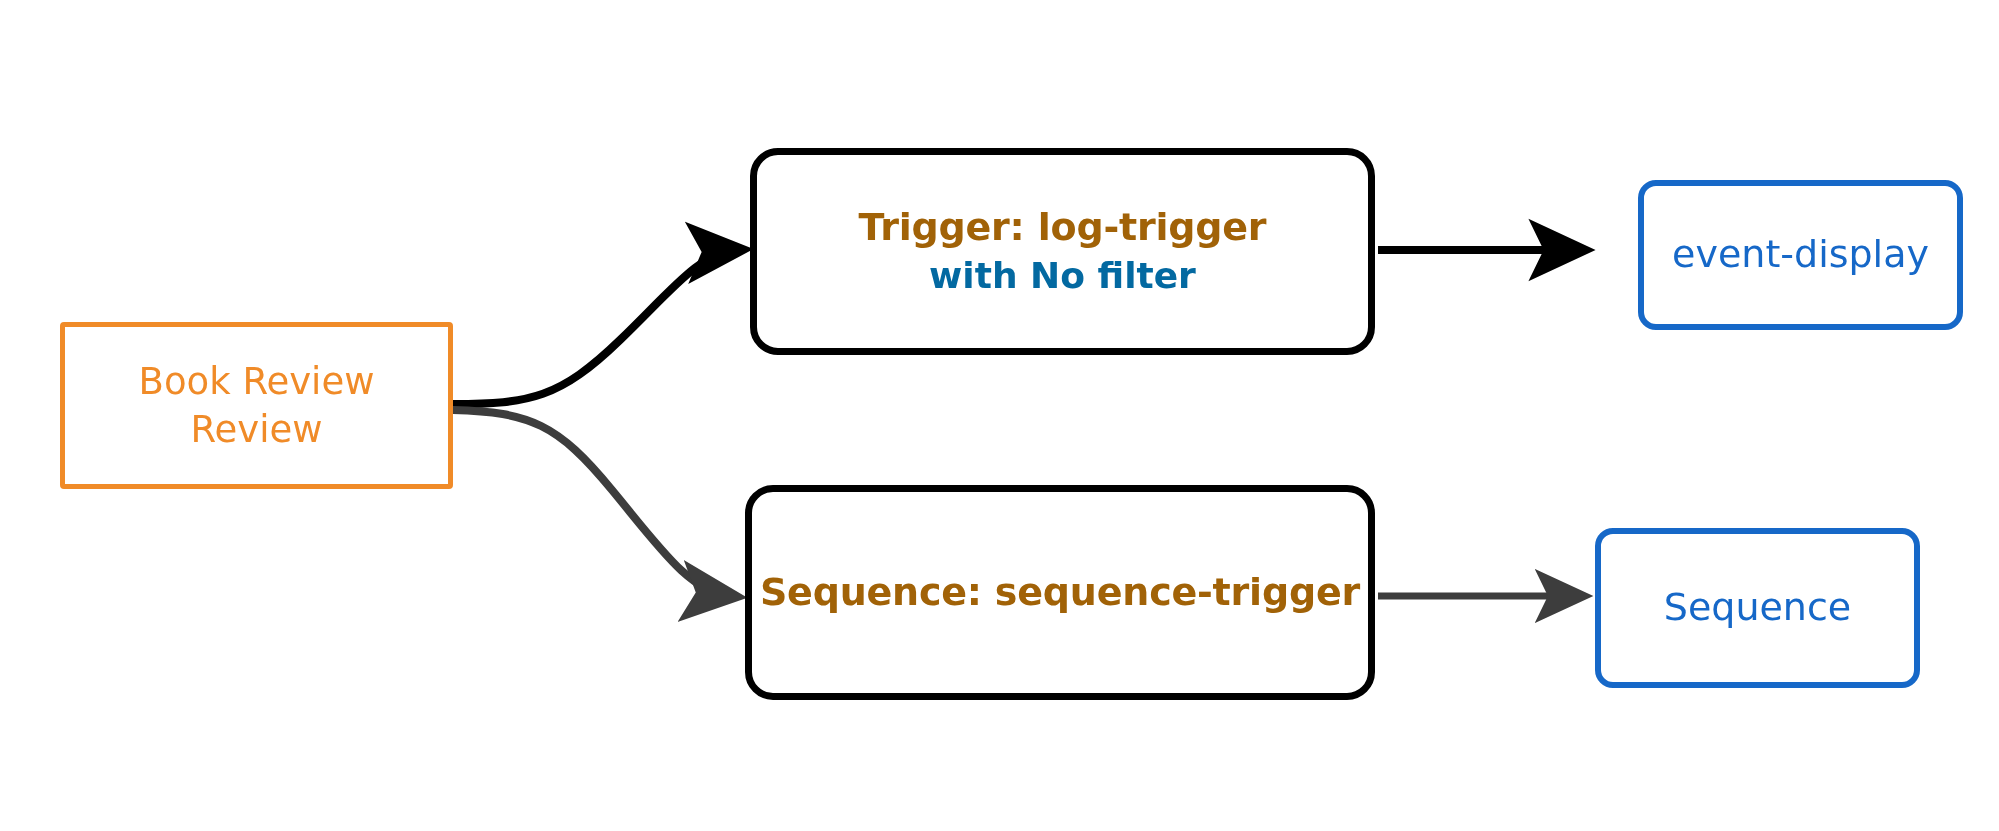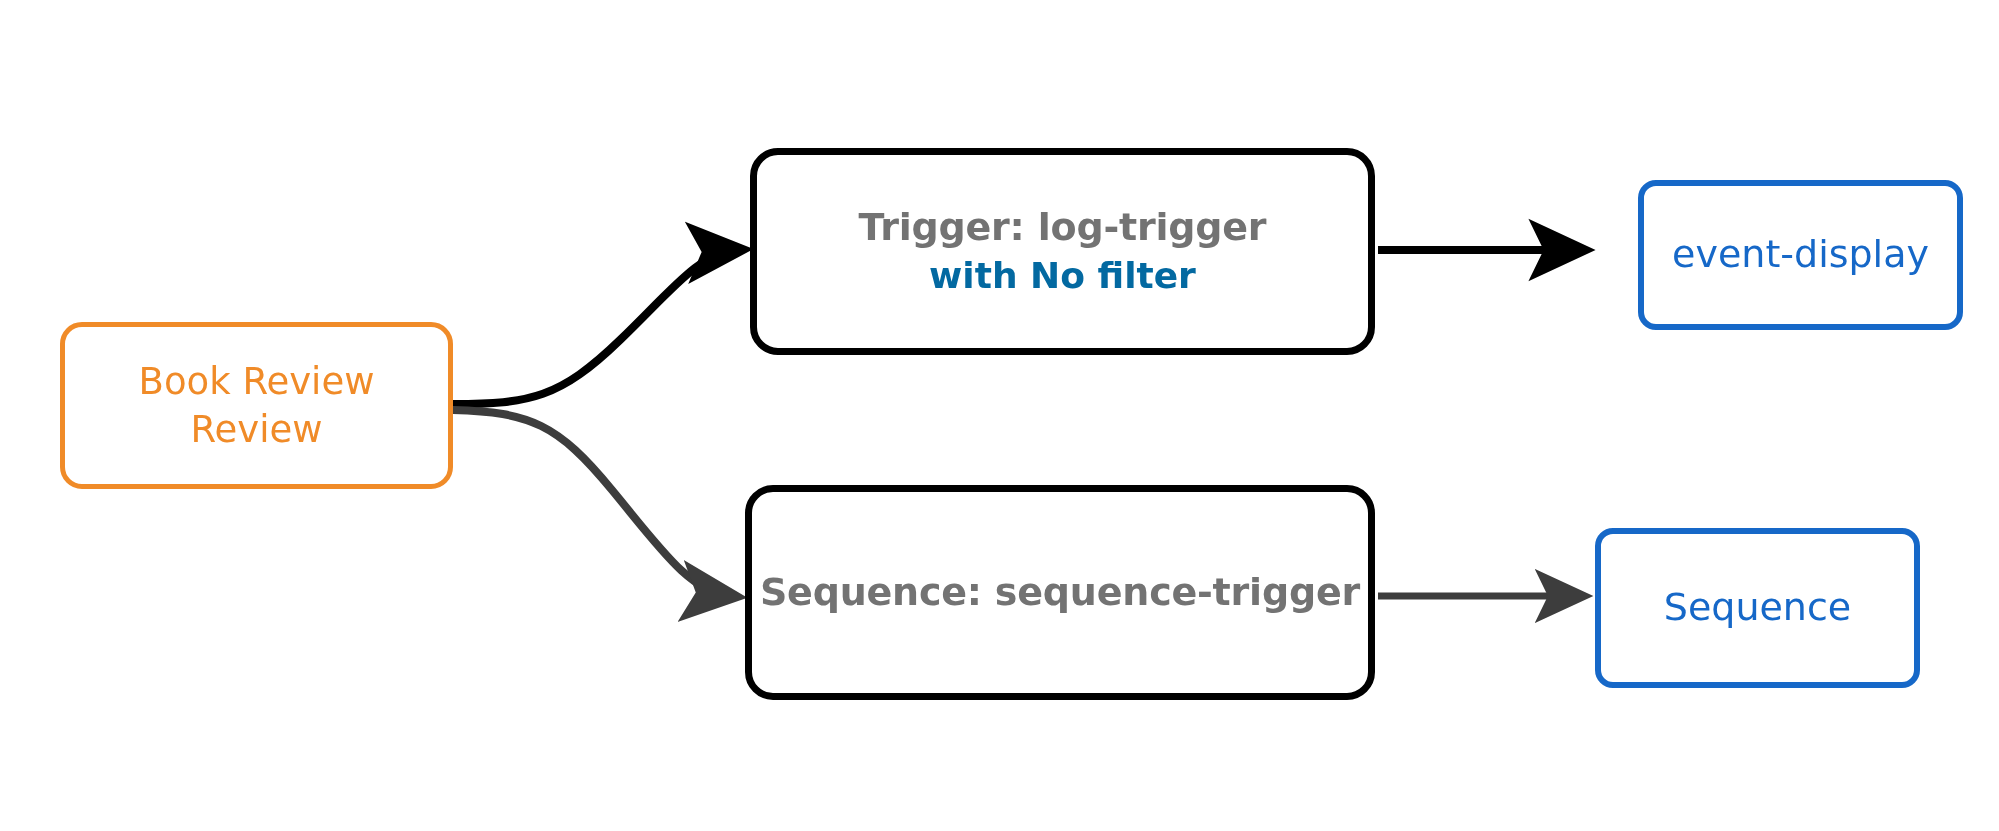--- a/index.html
+++ b/index.html
@@ -35,21 +35,21 @@
     background: #ffffff;
     text-align: center;
   }
   
   .node-broker {
     left: 60px;
     top: 322px;
     width: 393px;
     height: 167px;
     border: 5px solid #f08b28;
-    border-radius: 22px;
+    border-radius: 4px;
   }
   .node-broker .line {
     color: #f08b28;
     font-size: 37px;
     line-height: 1.28;
     font-weight: 400;
   }
   
   .node-trigger {
     border: 7px solid #000000;
@@ -61,21 +61,21 @@
     width: 625px;
     height: 207px;
   }
   .node-trigger-sequence {
     left: 745px;
     top: 485px;
     width: 630px;
     height: 215px;
   }
   .node-trigger .line-title {
-    color: #737373;
+    color: #a16207;
     font-size: 38px;
     font-weight: 700;
     line-height: 1.3;
     letter-spacing: -0.2px;
   }
   .node-trigger .line-sub {
     color: #0369a1;
     font-size: 36px;
     font-weight: 700;
     line-height: 1.3;

